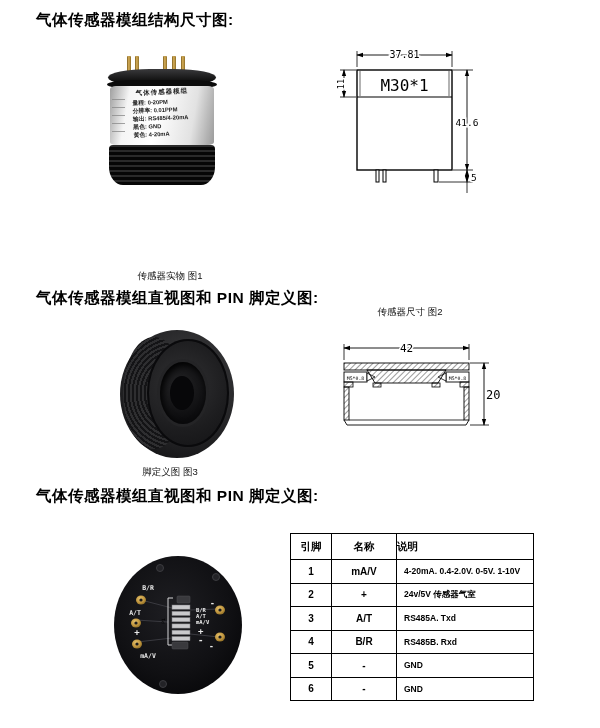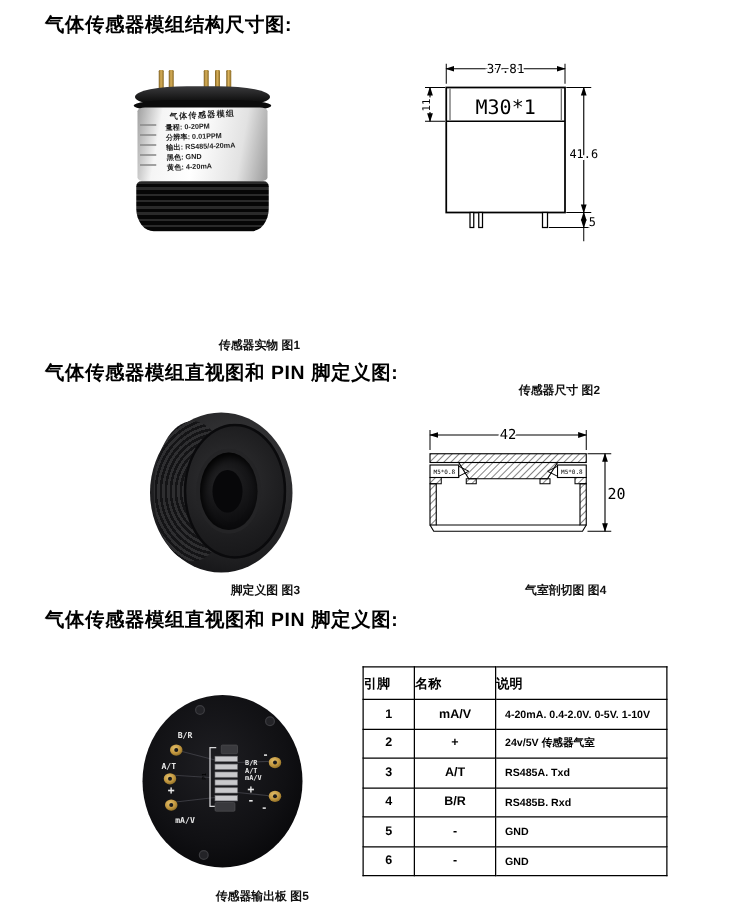--- a/index.html
+++ b/index.html
@@ -1,19 +1,19 @@
 <!DOCTYPE html>
 <html><head>
 <meta charset="utf-8">
 <style>
   html,body{margin:0;padding:0;background:#fff;}
   .page{position:relative;width:600px;height:728px;background:#ffffff;overflow:hidden;
         font-family:"Liberation Sans","DejaVu Sans",sans-serif;color:#111;}
   .heading{position:absolute;left:36px;font-size:15.5px;font-weight:bold;letter-spacing:0.5px;color:#000;white-space:nowrap;text-align:right;}
-  .cap{position:absolute;font-size:9.5px;font-weight:bold;color:#111;text-align:right;white-space:nowrap;}
+  .cap{position:absolute;font-size:9.5px;font-weight:normal;color:#111;text-align:center;white-space:nowrap;}
 
   
   .fig1{position:absolute;left:110px;top:55px;width:104px;height:132px;}
   .f1pin{position:absolute;width:4px;height:17px;top:1px;border-radius:1px;
          background:linear-gradient(90deg,#7a5c1e,#d9b15a 45%,#8a6a24);}
   .f1cap{position:absolute;left:-2px;right:-2px;top:14px;height:17px;border-radius:50%/65%;
          background:linear-gradient(180deg,#3a3a3c,#101010 70%,#000);}
   .f1ring{position:absolute;left:-3px;right:-3px;top:25px;height:9px;border-radius:40%/70%;background:#0b0b0b;}
   .f1label{position:absolute;left:0;right:0;top:31px;height:59px;overflow:hidden;
            background:linear-gradient(100deg,#9f9f9f 0%,#f5f5f5 18%,#ffffff 45%,#e2e2e2 78%,#9a9a9a 100%);
@@ -43,21 +43,21 @@
   .f3hole{position:absolute;left:50px;top:46px;width:24px;height:34px;border-radius:50%;background:#070709;}
 
   
   .pintable{position:absolute;left:290px;top:533px;border-collapse:collapse;table-layout:fixed;}
   .pintable td{border:1.2px solid #000;font-weight:bold;color:#000;text-align:center;padding:0;}
   .pintable tr{height:23.5px;}
   .pintable tr.hd{height:26px;}
   .col-pin{width:40px;font-size:10px;}
   .col-name{width:64px;font-size:10px;}
   .col-desc{width:129px;font-size:8.5px;text-align:left !important;padding-left:7px !important;}
-  .pintable tr.hd td{font-size:10.5px;text-align:left;padding-left:0 !important;margin-top:12px;}
+  .pintable tr.hd td{font-size:10.5px;text-align:center;padding-left:0 !important;margin-top:12px;}
 
   svg text{font-family:"DejaVu Sans Mono","Liberation Mono",monospace;fill:#000;}
   .dimnum{paint-order:stroke;stroke:#fff;stroke-width:3px;}
   .pcbtxt{font-weight:bold;fill:#e9e9e9;}
 </style>
 </head>
 <body>
 
 <div class="page">
 
@@ -171,21 +171,20 @@
 
   <div class="fig3">
     <div class="f3outer"></div>
     <div class="f3thread"></div>
     <div class="f3face"></div>
     <div class="f3recess"></div>
     <div class="f3hole"></div>
   </div>
 
   <div class="cap" style="left:100px;top:466px;width:140px;">脚定义图 图3</div>
-  <div class="cap" style="left:340px;top:466px;width:145px;">气室剖切图 图4</div>
 
   <svg style="position:absolute;left:108px;top:548px;" width="140" height="150" viewBox="0 0 140 150">
     <defs>
       <radialGradient id="pcbg" cx="45%" cy="40%" r="65%">
         <stop offset="0%" stop-color="#1e1e22"></stop>
         <stop offset="70%" stop-color="#101013"></stop>
         <stop offset="100%" stop-color="#08080a"></stop>
       </radialGradient>
       <radialGradient id="gold" cx="40%" cy="35%" r="70%">
         <stop offset="0%" stop-color="#e3c06c"></stop>
@@ -272,15 +271,14 @@
       <td class="col-desc">GND</td>
     </tr>
     <tr>
       <td class="col-pin">6</td>
       <td class="col-name">-</td>
       <td class="col-desc">GND</td>
     </tr>
   </tbody>
     </table>
 
-  <div class="cap" style="left:102px;top:711px;width:145px;">传感器输出板 图5</div>
 
 </div>
 
 </body></html>

